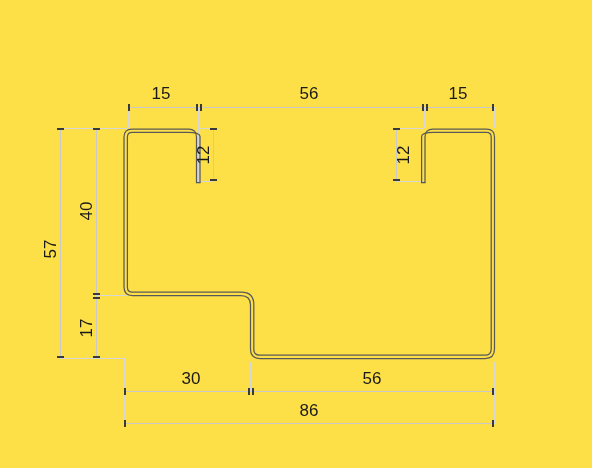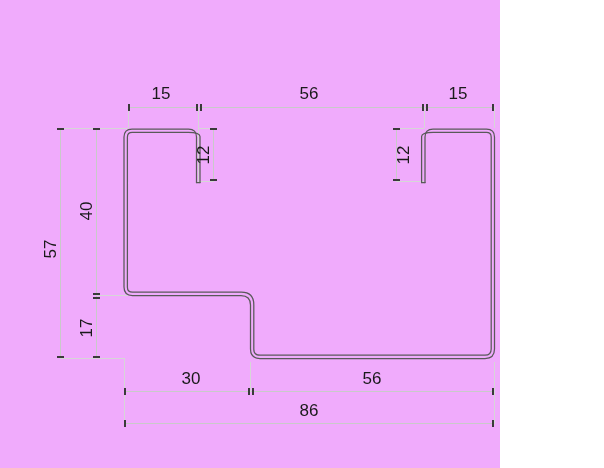--- a/index.html
+++ b/index.html
@@ -8,23 +8,23 @@
     background: #ffffff;
   }
   body {
     width: 604px;
     height: 468px;
     font-family: "Liberation Sans", sans-serif;
     overflow: hidden;
   }
   #drawing-root {
     position: relative;
-    width: 500px;
+    width: 592px;
     height: 468px;
-    background: #f0abfc;
+    background: #fde047;
   }
   #drawing-svg {
     position: absolute;
     top: 0;
     left: 0;
     display: block;
   }
   .dim-text {
     font-family: "Liberation Sans", sans-serif;
     font-size: 17px;

